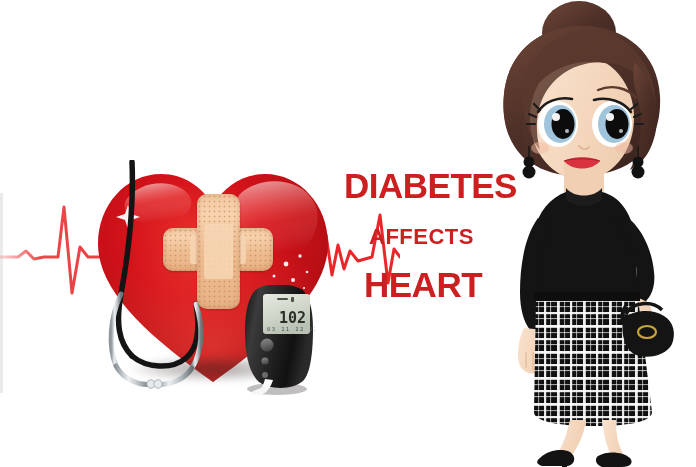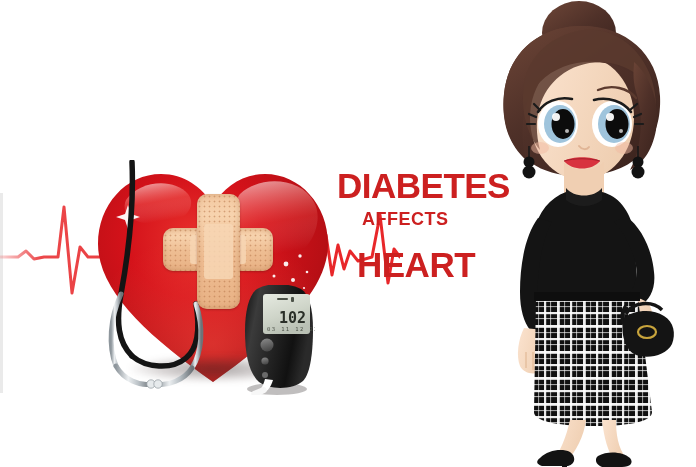--- a/index.html
+++ b/index.html
@@ -1,22 +1,22 @@
 <!DOCTYPE html>
 <html><head>
 <meta charset="utf-8">
 <style>
   html,body{margin:0;padding:0;background:#ffffff;}
   body{font-family:"Liberation Sans",sans-serif;}
   #stage{position:relative;width:696px;height:467px;background:#ffffff;overflow:hidden;}
 
   
-  .headline{position:absolute;left:337px;top:168px;width:180px;text-align:left;line-height:1;}
+  .headline{position:absolute;left:344px;top:168px;width:180px;text-align:left;line-height:1;}
   .hl-1{font-size:35px;font-weight:bold;color:#cc2020;letter-spacing:-0.5px;font-family:"Liberation Sans",sans-serif;}
-  .hl-2{font-size:18px;font-weight:bold;color:#cc2020;letter-spacing:0.5px;margin-top:7px;margin-left:25px;font-family:"Liberation Sans",sans-serif;}
+  .hl-2{font-size:22px;font-weight:bold;color:#cc2020;letter-spacing:0.5px;margin-top:23px;margin-left:25px;font-family:"Liberation Sans",sans-serif;}
   .hl-3{font-size:35px;font-weight:bold;color:#cc2020;letter-spacing:-0.5px;margin-top:19px;margin-left:20px;font-family:"Liberation Sans",sans-serif;}
 
   
   .ecg{position:absolute;left:0px;top:185px;width:400px;height:130px;}
 
   
   .heartwrap{position:absolute;left:88px;top:160px;width:250px;height:235px;}
   .heart-shadow{position:absolute;left:40px;top:196px;width:170px;height:26px;border-radius:50%;
      background:radial-gradient(ellipse at 50% 50%, rgba(40,30,30,.42) 0%, rgba(60,40,40,.20) 45%, rgba(255,255,255,0) 72%);
      filter:blur(3px);}

